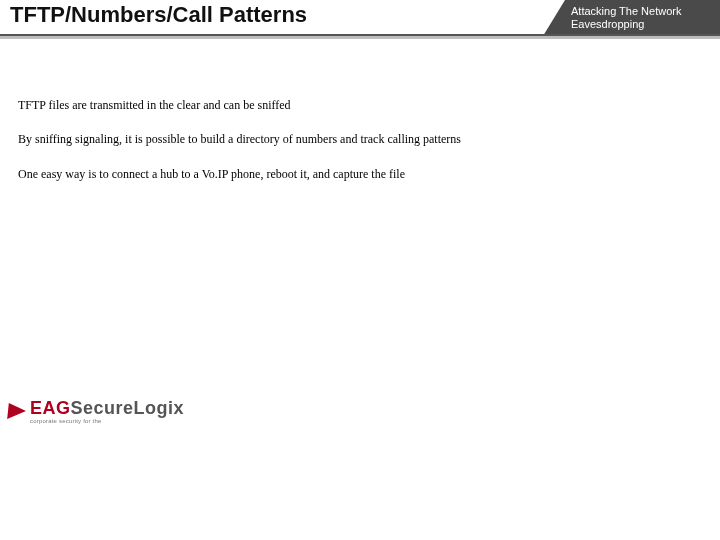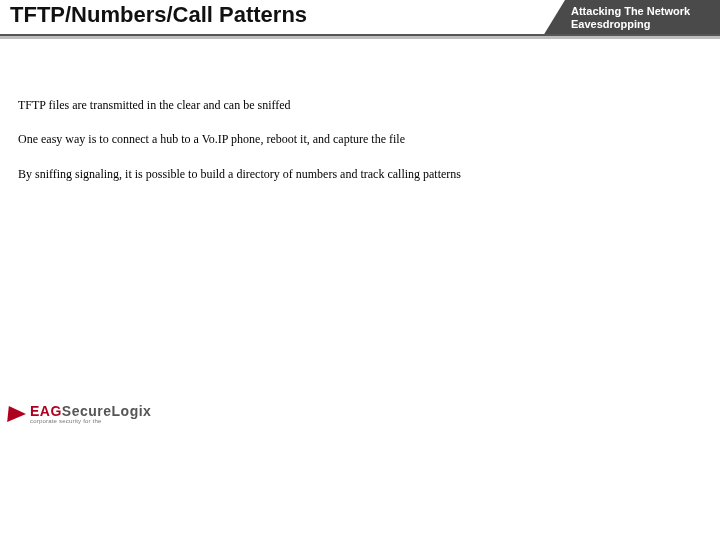--- a/index.html
+++ b/index.html
@@ -25,21 +25,21 @@
   }
   .tag-slant {
     width: 0; height: 0;
     border-bottom: 36px solid #4a4a4a;
     border-left: 22px solid transparent;
   }
   .tag {
     background: #4a4a4a;
     color: #fff;
     font-family: Verdana, Arial, sans-serif;
-    font-weight: 700;
+    font-weight: 400;
     font-size: 11px;
     line-height: 13px;
     padding: 5px 6px 0 6px;
     min-width: 155px;
     white-space: pre-line;
   }
   .underline {
     position: absolute;
     left: 0; right: 0;
     top: 34px;
@@ -77,21 +77,21 @@
   }
   .logo-triangle {
     width: 0; height: 0;
     border-left: 18px solid #b00020;
     border-top: 8px solid transparent;
     border-bottom: 8px solid transparent;
     transform: skewX(-6deg);
   }
   .logo-text {
     font-family: Arial, sans-serif;
-    font-size: 14px;
+    font-size: 18px;
     font-weight: 700;
     color: #555;
     letter-spacing: 0.5px;
   }
   .logo-text .r1 { color: #b00020; }
   .logo-sub {
     font-family: Arial, sans-serif;
     font-size: 6px;
     color: #777;
     margin-top: -1px;
@@ -108,22 +108,22 @@
     <div class="tag-wrap">
       <div class="tag-slant"></div>
       <div class="tag"><span>Attacking The Network</span><br><span>Eavesdropping</span></div>
     </div>
     <div class="underline"></div>
     <div class="underline-shadow"></div>
   </div>
 
   <div class="body">
     <p class="para">TFTP files are transmitted in the clear and can be sniffed</p>
+    <p class="para">By sniffing signaling, it is possible to build a directory of numbers and track calling patterns</p>
     <p class="para">One easy way is to connect a hub to a Vo.IP phone, reboot it, and capture the file</p>
-    <p class="para">By sniffing signaling, it is possible to build a directory of numbers and track calling patterns</p>
   </div>
 
   <div class="logo">
     <div class="logo-triangle"></div>
     <div>
       <div class="logo-text"><span class="r1">EAG</span><span>SecureLogix</span></div>
       <div class="logo-sub">corporate security for the</div>
     </div>
   </div>
 

